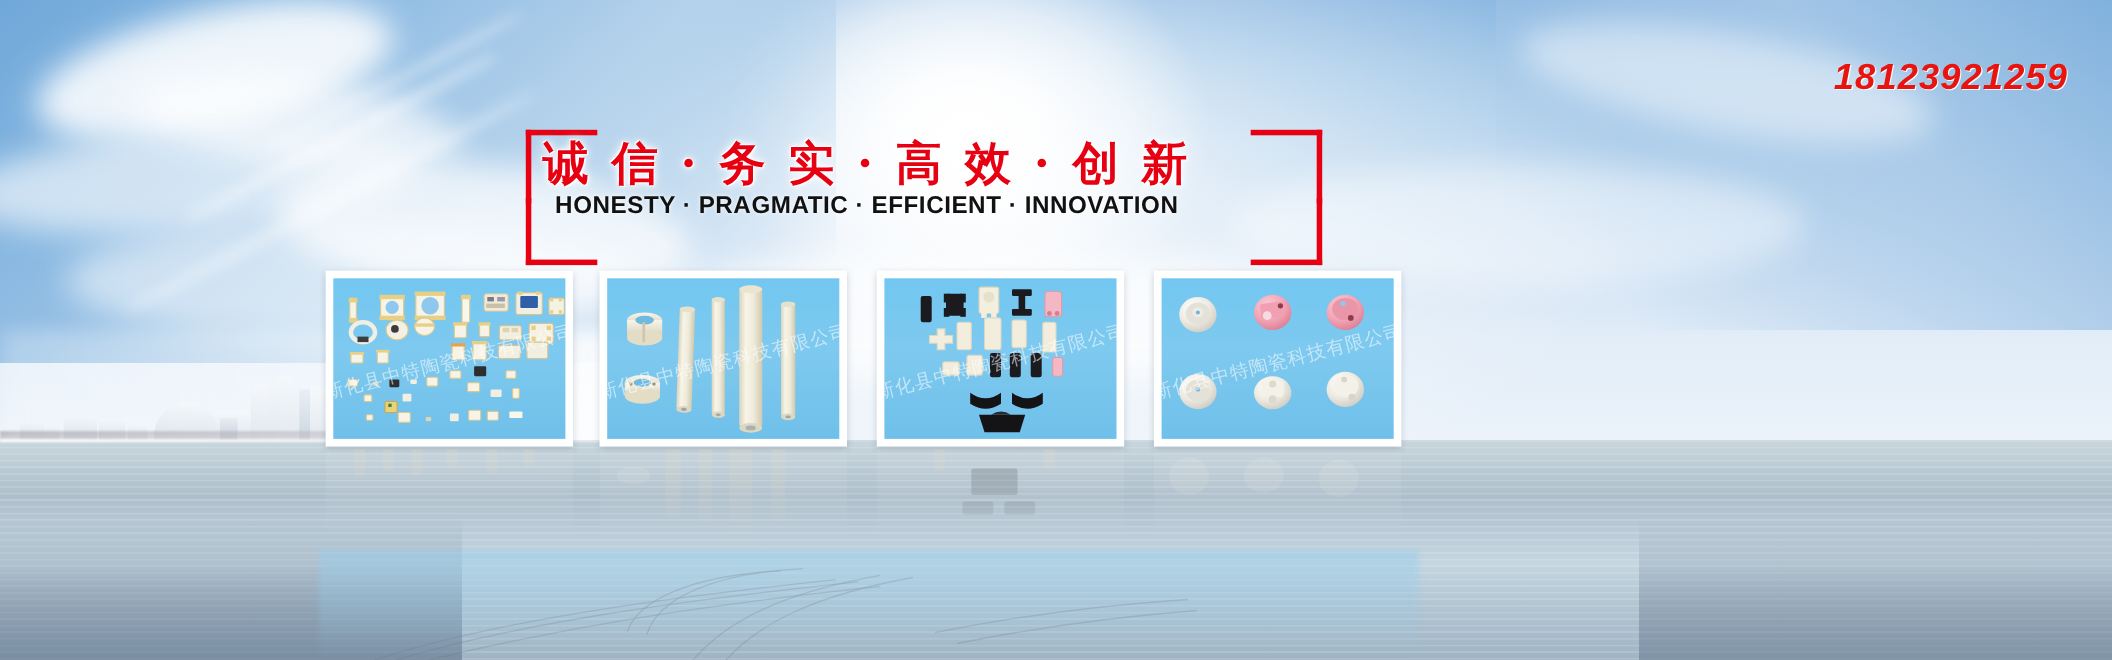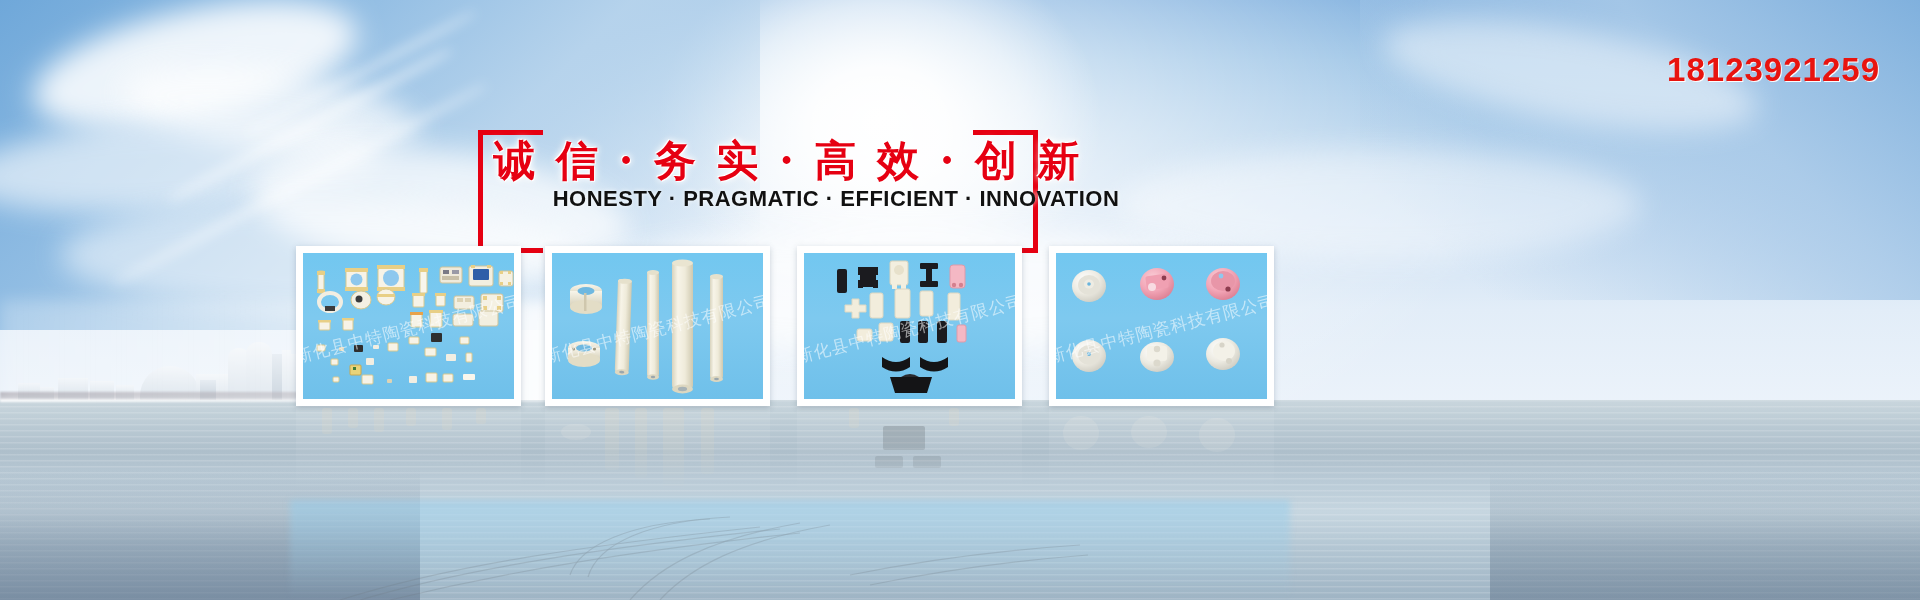--- a/index.html
+++ b/index.html
@@ -86,59 +86,59 @@
   .ground-dark-left{
     position:absolute;left:0;top:470px;width:420px;height:130px;
     background:linear-gradient(180deg,rgba(120,140,160,0) 0%,rgba(108,128,150,.45) 60%,rgba(96,116,140,.6) 100%);
   }
   .ground-dark-right{
     position:absolute;right:0;top:470px;width:430px;height:130px;
     background:linear-gradient(180deg,rgba(120,140,160,0) 0%,rgba(112,132,152,.42) 60%,rgba(100,120,142,.55) 100%);
   }
 
   
-  .slogan{position:absolute;left:478px;top:124px;width:560px;height:120px;}
+  .slogan{position:absolute;left:478px;top:112px;width:724px;height:120px;}
   .bracket{position:absolute;border:0 solid #e60012;}
   .br-tl{left:0;   top:6px;  width:60px;height:62px;border-top:5px solid #e60012;border-left:5px solid #e60012;}
   .br-br{right:0;  top:6px;  width:60px;height:62px;border-top:5px solid #e60012;border-right:5px solid #e60012;}
   .br-bl{left:0;   top:68px; width:60px;height:56px;border-bottom:5px solid #e60012;border-left:5px solid #e60012;}
   .br-brr{right:0; top:68px; width:60px;height:56px;border-bottom:5px solid #e60012;border-right:5px solid #e60012;}
 
   .slogan-cn{
     position:absolute;left:0;top:8px;width:620px;text-align:center;
     font-family:"DejaVu Serif","Liberation Serif",serif;
     font-size:42px;font-weight:700;color:#e60012;letter-spacing:3px;
     text-shadow:0 0 6px #fff,0 0 10px #fff,1px 1px 0 #fff,-1px -1px 0 #fff;
     white-space:nowrap;line-height:58px;
   }
   .slogan-en{
     position:absolute;left:0;top:62px;width:620px;text-align:center;
     font-size:22px;font-weight:700;color:#111;letter-spacing:.5px;
     white-space:nowrap;
     text-shadow:0 0 4px rgba(255,255,255,.9);
-    padding-left:48px;
   }
 
   
   .contact{position:absolute;right:40px;top:50px;width:330px;text-align:right;}
   .contact-title{
     font-family:"DejaVu Sans","Liberation Sans",sans-serif;
     font-size:25px;font-weight:700;color:#e8372a;letter-spacing:1px;
     text-shadow:1px 1px 0 rgba(255,255,255,.95),-1px -1px 0 rgba(255,255,255,.8);
     line-height:34px;
   }
   .contact-label{
     font-size:25px;font-weight:700;color:#e8372a;letter-spacing:1px;
     text-shadow:1px 1px 0 rgba(255,255,255,.95);
     line-height:40px;margin-top:4px;
   }
   .contact-phone{
     font-size:33px;font-weight:700;color:#e8140f;letter-spacing:1px;
     text-shadow:1px 1px 0 rgba(255,255,255,.95);
     line-height:40px;
+    font-style:italic;
   }
 
   
   .panels{position:absolute;left:296px;top:246px;width:1262px;height:160px;}
   .panel{
     position:absolute;top:0;width:225px;height:160px;
     background:#fff;padding:7px;box-sizing:border-box;
     box-shadow:0 2px 6px rgba(60,80,100,.25);
   }
   .panel .inner{

